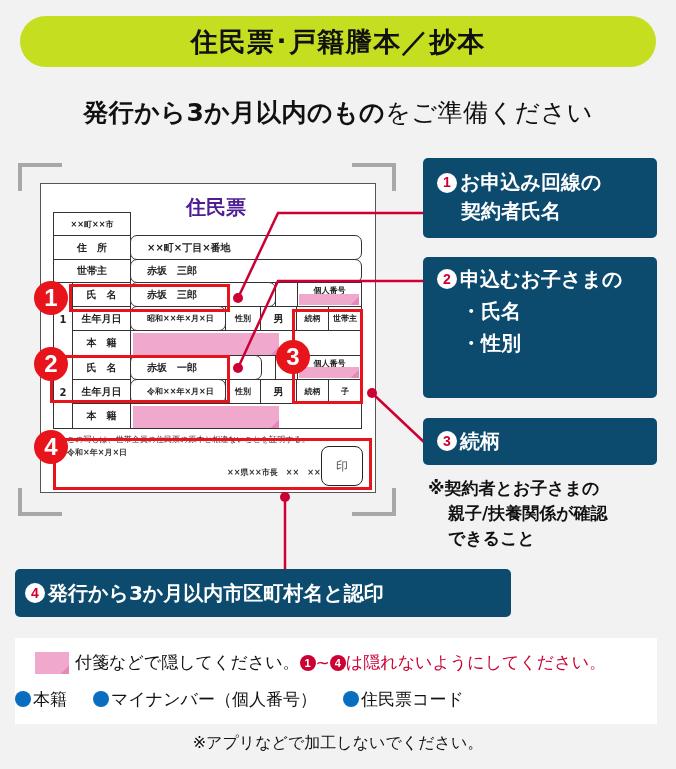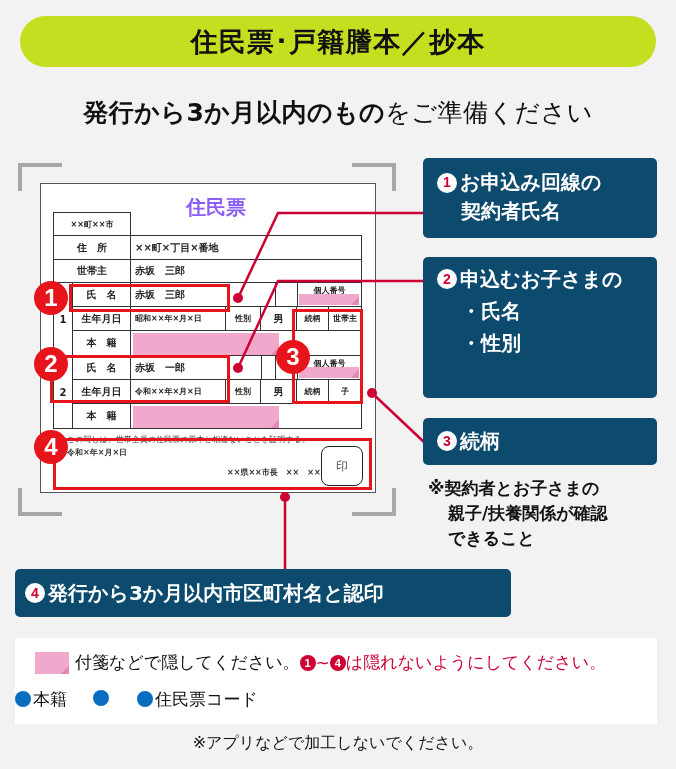--- a/index.html
+++ b/index.html
@@ -20,26 +20,26 @@
   .bracket { position: absolute; width: 44px; height: 28px; border-color: #a8a8a8; border-style: solid; border-width: 0; }
   .br-tl { left: 18px; top: 163px; border-left-width: 4px; border-top-width: 4px; }
   .br-tr { left: 352px; top: 163px; border-right-width: 4px; border-top-width: 4px; }
   .br-bl { left: 18px; top: 488px; border-left-width: 4px; border-bottom-width: 4px; }
   .br-br { left: 352px; top: 488px; border-right-width: 4px; border-bottom-width: 4px; }
 
   .doc {
     position: absolute; left: 40px; top: 183px; width: 336px; height: 310px;
     background: #fff; border: 1px solid #555;
   }
-  .doc-title { position: absolute; left: 145px; top: 10px; font-size: 20px; font-weight: bold; color: #8b5cf6; }
+  .doc-title { position: absolute; left: 145px; top: 10px; font-size: 20px; font-weight: bold; color: #4c1d95; }
   .cell {
     position: absolute; border: 1px solid #333; font-size: 10px; font-weight: bold;
     display: flex; align-items: center; justify-content: center; color: #222; background: #fff; white-space: nowrap; text-align: center;
   }
-  .cell.left { justify-content: flex-start; padding-left: 4px; }
+  .cell.left { justify-content: flex-start; padding-left: 16px; border-radius: 7px; }
   .cell.small { font-size: 8px; }
   .pink { position: absolute; background: #f0a9cc; }
   .pink::after {
     content: ""; position: absolute; right: 0; bottom: 0; width: 8px; height: 8px;
     background: linear-gradient(135deg, #f0a9cc 50%, #e58ab8 50%);
   }
   .cert-text { position: absolute; font-size: 8px; color: #333; white-space: nowrap; }
   .seal-box {
     position: absolute; border: 1.5px solid #222; border-radius: 8px; background: #fff;
     display: flex; align-items: center; justify-content: center; font-size: 12px; color: #555;
@@ -212,18 +212,18 @@
   <div class="info-line1">
     <span class="sticky-swatch"></span>
     <span>付箋などで隠してください。</span>
     <span class="mini-circ">1</span>
     <span class="red-text">~</span>
     <span class="mini-circ">4</span>
     <span class="red-text">は隠れないようにしてください。</span>
   </div>
   <div class="info-line2">
     <span><span class="dot"></span><span>本籍</span></span>
-    <span><span class="dot"></span></span>
+    <span><span class="dot"></span><span>マイナンバー（個人番号）</span></span>
     <span><span class="dot"></span><span>住民票コード</span></span>
   </div>
 </div>
 
 <div class="footer-note">※アプリなどで加工しないでください。</div>
 
 </body></html>

